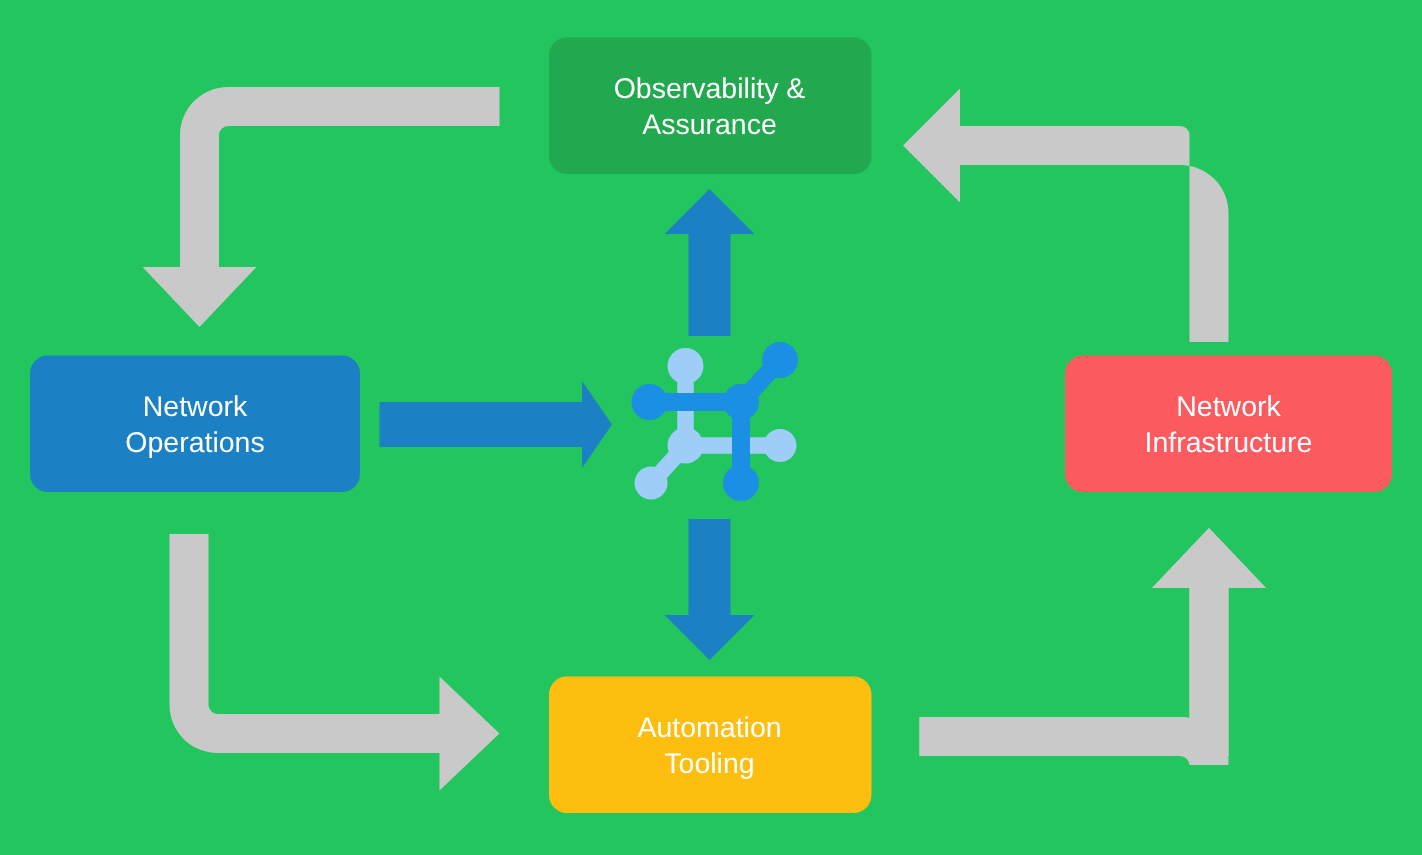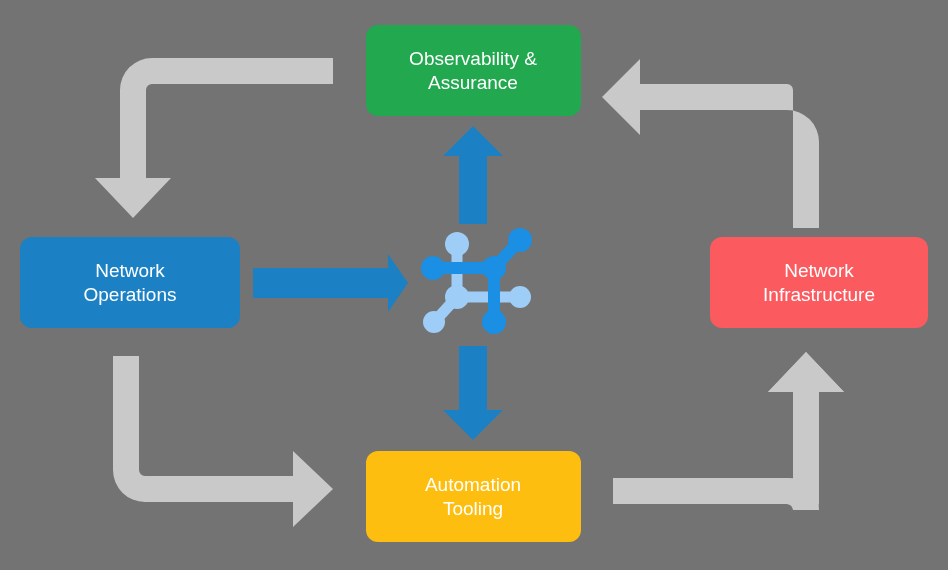--- a/index.html
+++ b/index.html
@@ -4,21 +4,21 @@
 <style>
   html, body {
     margin: 0;
     padding: 0;
     background: #000000;
   }
   #stage {
     position: relative;
     width: 948px;
     height: 570px;
-    background: #737373;
+    background: #22c55e;
     overflow: hidden;
     font-family: "Liberation Sans", sans-serif;
   }
   #diagram-svg {
     position: absolute;
     left: 0;
     top: 0;
     width: 948px;
     height: 570px;
     display: block;

